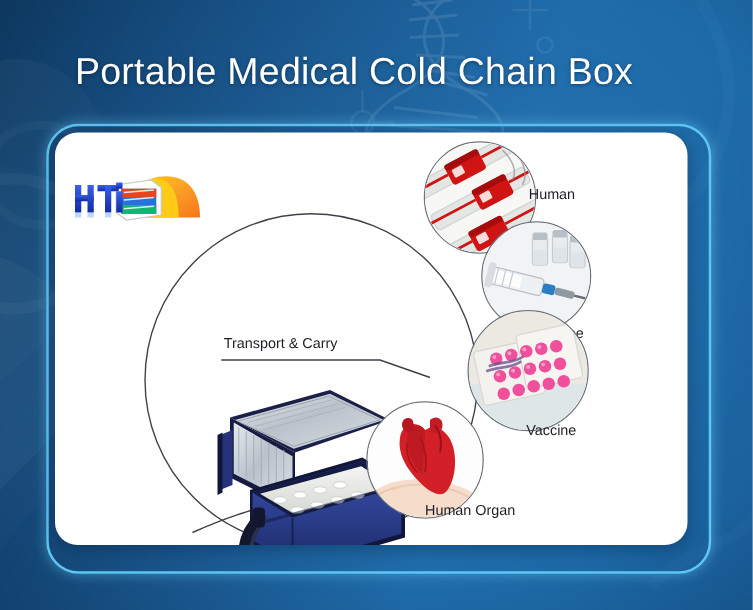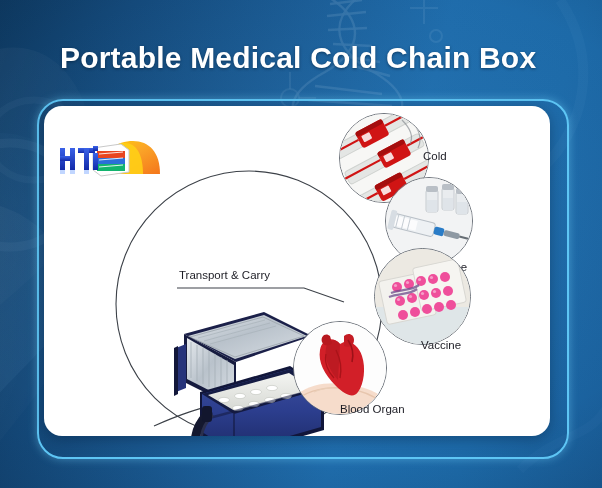--- a/index.html
+++ b/index.html
@@ -33,21 +33,21 @@
   .card{
     position:absolute;left:44px;top:106px;width:506px;height:330px;
     background:#fff;border-radius:18px;
     box-shadow:0 3px 14px rgba(0,20,45,.35);
     overflow:hidden;
   }
 
   
   .title{
     position:absolute;left:60px;top:41px;
-    color:#ffffff;font-size:30px;font-weight:bold;
+    color:#ffffff;font-size:30px;font-weight:normal;
     letter-spacing:.2px;white-space:nowrap;
     text-shadow:0 1px 3px rgba(2,25,50,.55);
   }
 
   
   .logo{position:absolute;left:13px;top:28px;width:108px;height:48px;}
   .logo svg{display:block;}
 
   
   .diagram{position:absolute;left:0;top:0;width:506px;height:330px;}
@@ -266,21 +266,21 @@
               <rect x="44" y="42" width="9" height="7" rx="1"></rect>
               <rect x="26" y="70" width="9" height="7" rx="1"></rect>
             </g>
           </g>
           <g stroke="#8a8f94" stroke-width="1.2" fill="none" opacity=".7">
             <path d="M62,6 C70,14 74,22 70,30"></path>
             <path d="M74,10 C80,18 82,26 78,34"></path>
           </g>
         </svg>
       </div>
-      <div class="lbl" style="left:379px;top:44px;">Cold</div>
+      <div class="lbl" style="left:379px;top:44px;">Human</div>
 
       <div class="node" style="left:341px;top:71px;width:86px;height:86px;">
         <svg class="pic" width="86" height="86" viewBox="0 0 86 86">
           <rect width="86" height="86" fill="#f2f3f4"></rect>
 
           <g>
             <g transform="translate(40,8)">
               <rect x="0" y="4" width="12" height="22" rx="2" fill="#e9ecef" stroke="#c6cbd0"></rect>
               <rect x="1" y="14" width="10" height="12" fill="#dfe4e9"></rect>
               <rect x="0" y="0" width="12" height="6" rx="2" fill="#b9bfc6"></rect>
@@ -368,17 +368,17 @@
             <path d="M22,10 C16,2 4,4 2,16 C0,28 6,40 18,52 C28,62 36,64 40,58 C46,50 48,34 44,22 C41,12 32,6 26,8 Z" fill="#d21f28"></path>
             <path d="M22,10 C18,4 10,5 8,14 C6,24 11,36 20,46" fill="#bd1a22"></path>
             <path d="M26,2 C30,-2 36,0 36,6 C36,12 30,14 26,12 Z" fill="#c41c24"></path>
             <path d="M12,2 C8,-2 2,2 4,8 C6,13 12,12 14,9 Z" fill="#b7181f"></path>
             <path d="M30,6 C34,12 36,20 34,28" fill="none" stroke="#9c1118" stroke-width="1.6"></path>
             <path d="M18,16 C22,24 24,34 22,44" fill="none" stroke="#a91319" stroke-width="1.4"></path>
             <path d="M8,20 C6,28 10,38 16,44" fill="none" stroke="#a91319" stroke-width="1.2"></path>
           </g>
         </svg>
       </div>
-      <div class="lbl" style="left:296px;top:297px;">Blood Organ</div>
+      <div class="lbl" style="left:296px;top:297px;">Human Organ</div>
 
     </div>
   </div>
 </div>
 
 </body></html>

